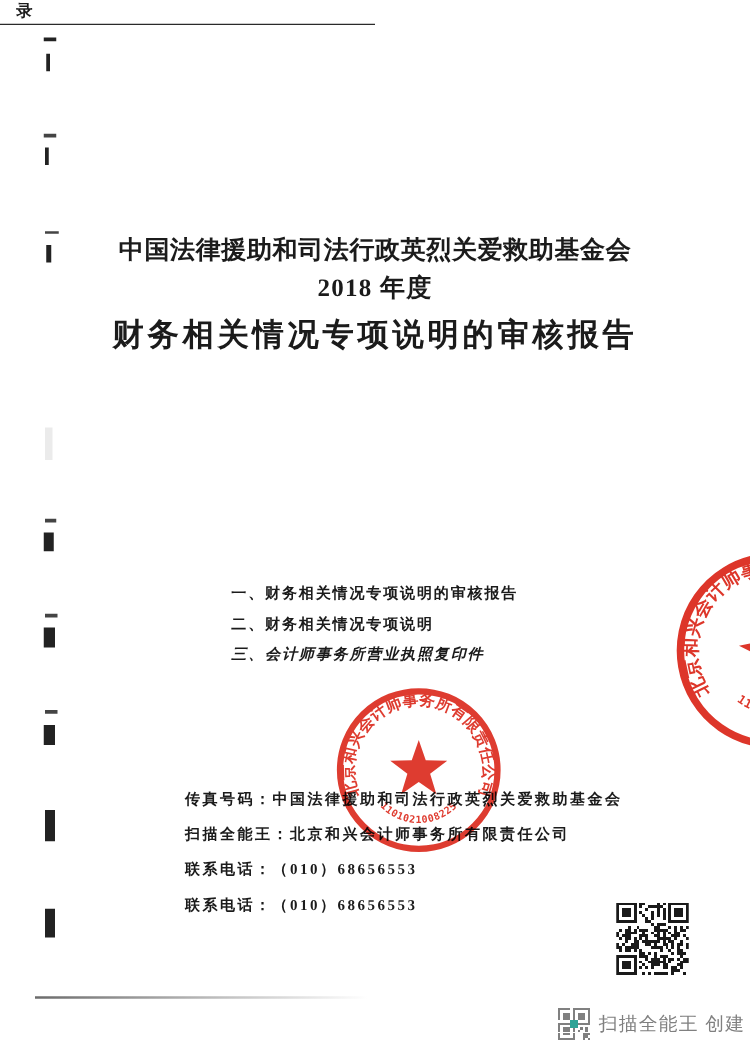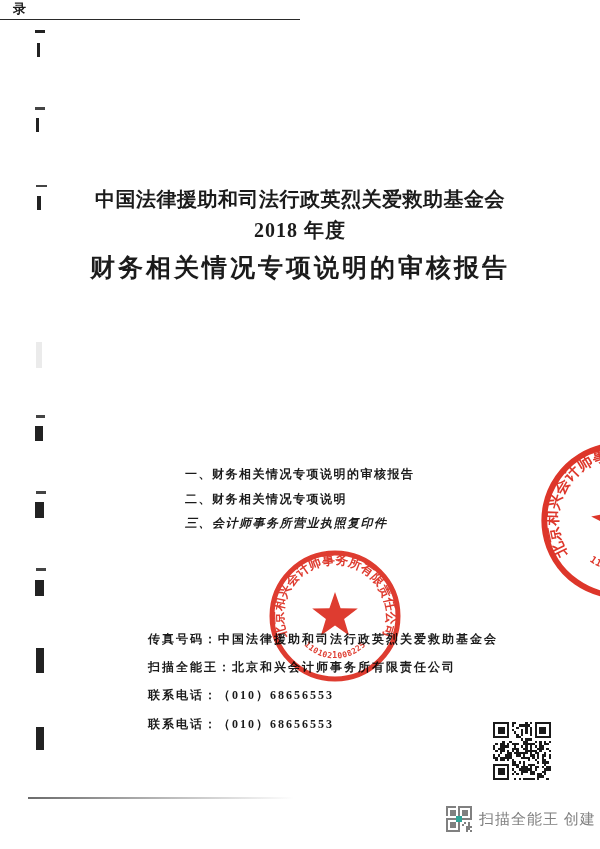--- a/index.html
+++ b/index.html
@@ -54,21 +54,21 @@
   .seal-star{fill:var(--seal-red);}
   .seal-rim-text{fill:var(--seal-red);font-size:12.8px;font-weight:bold;
     font-family:"Liberation Serif","DejaVu Serif",serif;}
   .seal-digits{fill:var(--seal-red);font-size:8px;font-weight:bold;letter-spacing:.5px;
     font-family:"DejaVu Sans Mono",monospace;}
   
   .qr-main{position:absolute;left:493px;top:722px;width:58px;height:58px;}
   .camscanner{position:absolute;left:446px;top:806px;height:26px;display:flex;align-items:center;gap:7px;}
   .camscanner-qr{width:26px;height:26px;}
   .camscanner-text{
-    font-family:Liberation Serif, serif;
+    font-family:Liberation Sans, sans-serif;
     font-size:15px;color:var(--watermark-gray);letter-spacing:1px;white-space:nowrap;
   }
 </style>
 </head>
 <body>
 
 <div class="page">
 
   <div>
     <div class="artifact" style="left:35px;top:30px;width:10px;height:3px;"></div>

